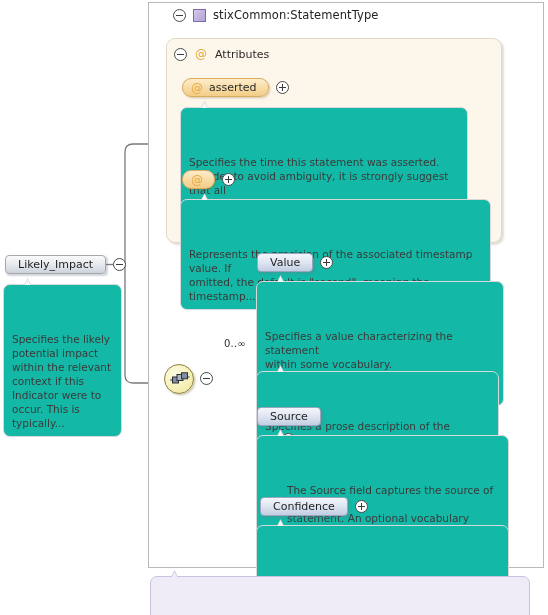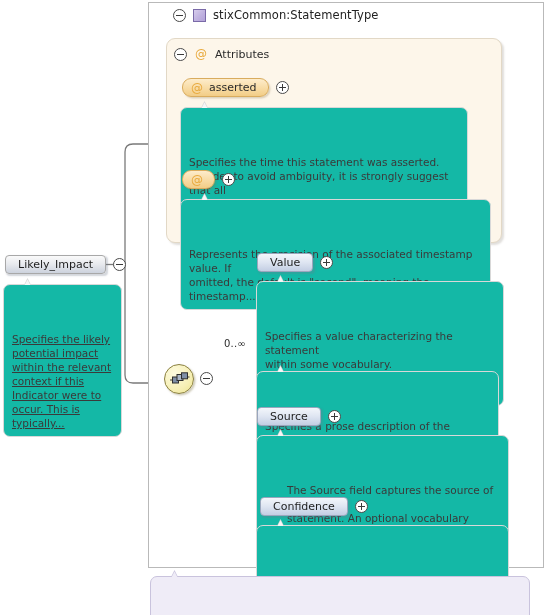--- a/index.html
+++ b/index.html
@@ -197,21 +197,21 @@
     <span>Represents the precision of the associated timestamp value. If
 omitted, the default is "second", meaning the timestamp...</span>
   </div>
 
   <div class="el-row" style="left:5px;top:255px;">
     <span class="pill-el grey">
       <span>Likely_Impact</span>
     </span>
     <span class="exp"></span>
   </div>
-  <div class="doc" style="left:3px;top:284px;width:119px;text-decoration:underline;">
+  <div class="doc" style="left:3px;top:284px;width:119px;">
     <span class="notch"></span>
     <span class="notch-i"></span>
     <span>Specifies the likely
 potential impact
 within the relevant
 context if this
 Indicator were to
 occur. This is
 typically...</span>
   </div>
@@ -240,21 +240,21 @@
 This field is implemented through the xsi:type...</span>
   </div>
 
   <span class="card" style="left:224px;top:338px;">0..∞</span>
   <div class="doc" style="left:256px;top:371px;width:243px;">
     <span class="notch"></span>
     <span class="notch-i"></span>
     <span>Specifies a prose description of the statement.</span>
   </div>
 
-  <div class="el-row" style="left:257px;top:407px;">
+  <div class="el-row" style="left:257px;top:407px;flex-direction:column;">
     <span class="pill-el">
       <span>Source</span>
     </span>
     <span class="exp plus"></span>
   </div>
   <div class="doc" style="left:256px;top:435px;width:253px;padding-left:30px;">
     <span class="notch"></span>
     <span class="notch-i"></span>
     <span>The Source field captures the source of this
 statement. An optional vocabulary name and

